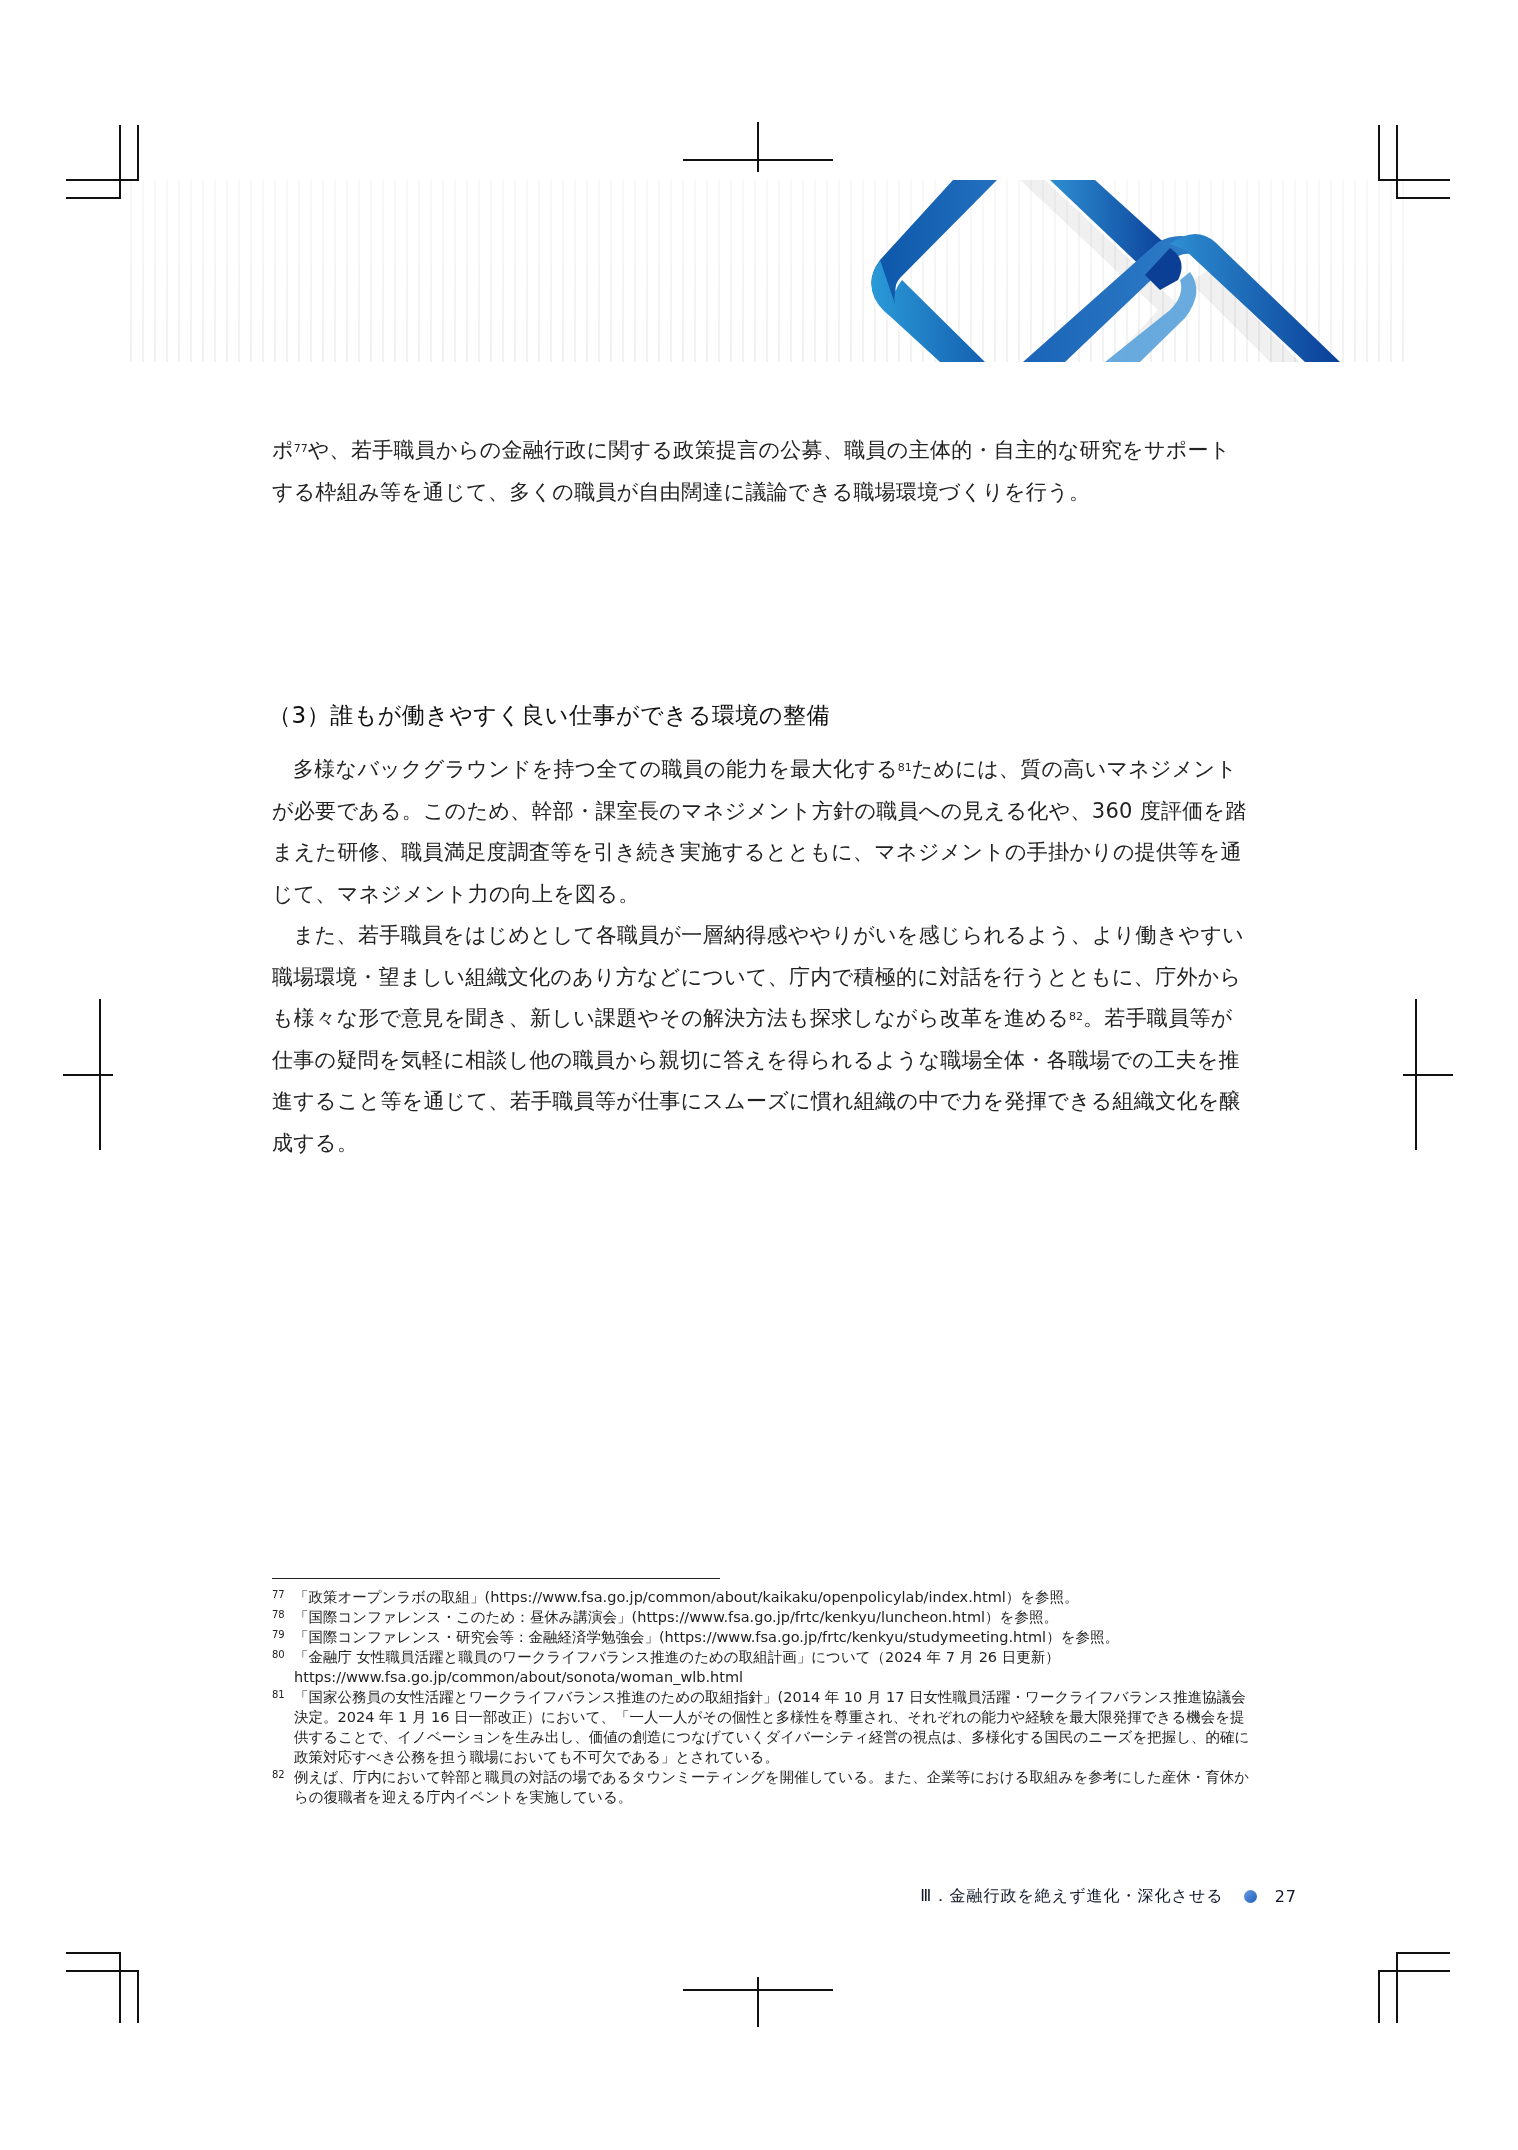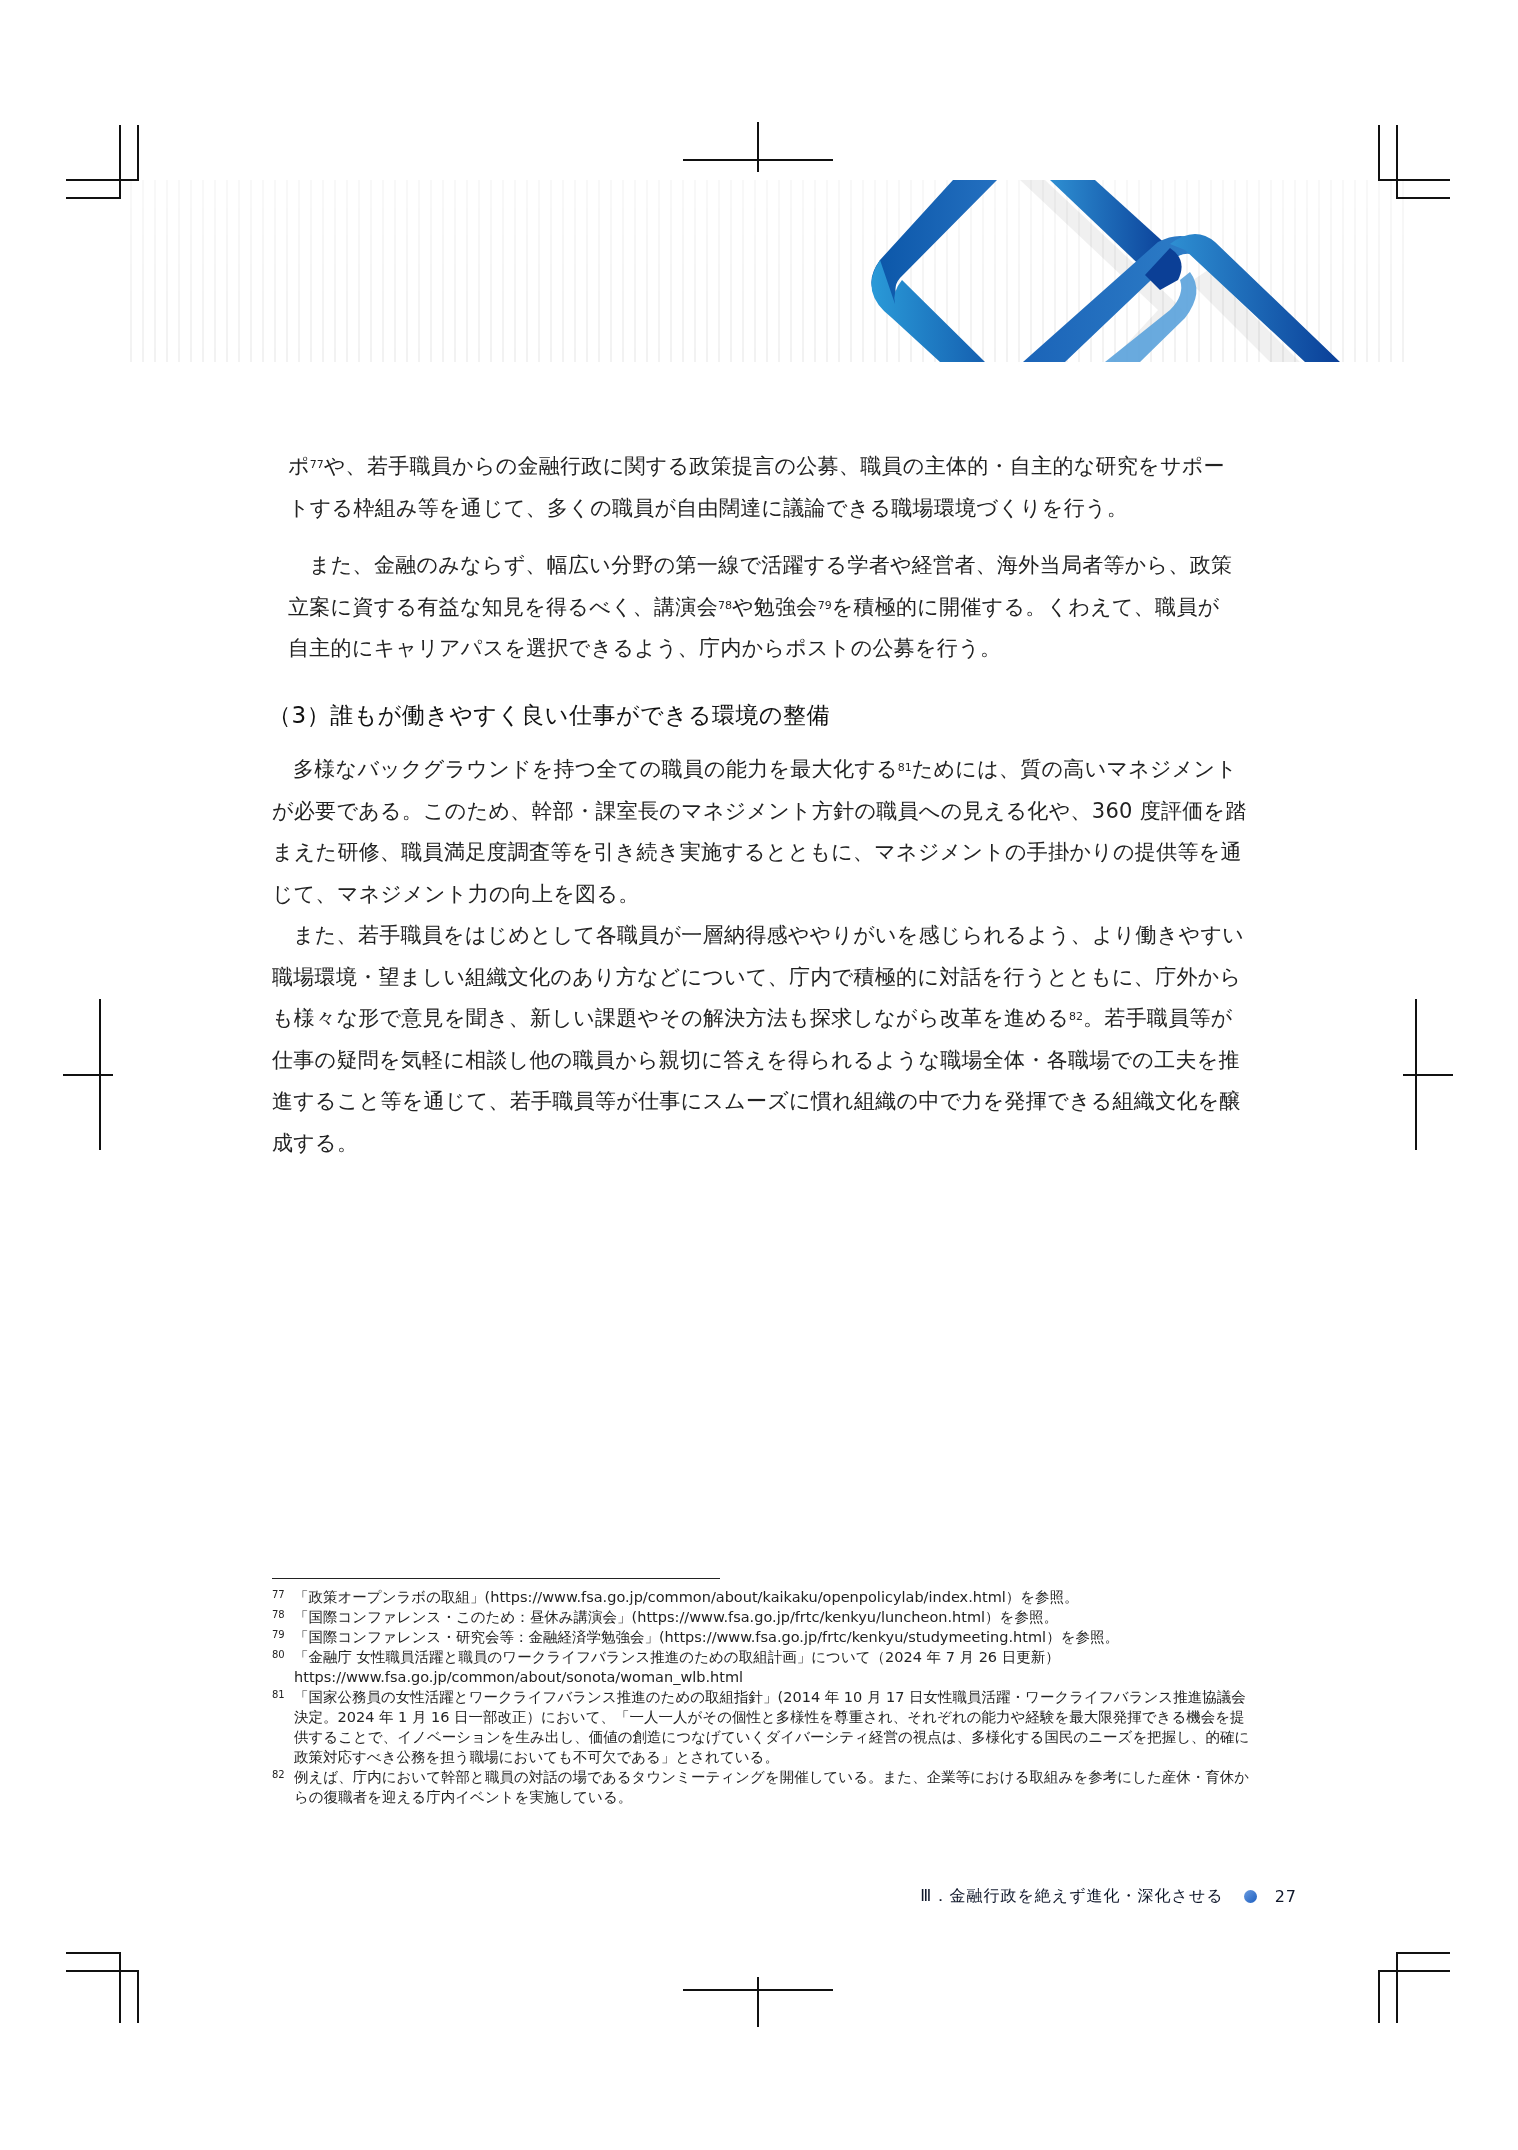--- a/index.html
+++ b/index.html
@@ -18,21 +18,21 @@
       repeating-linear-gradient(90deg, rgba(0,0,0,0) 0px, rgba(0,0,0,0) 10px, rgba(0,0,0,0.05) 10px, rgba(0,0,0,0.05) 12px);
     -webkit-mask-image: linear-gradient(to bottom, rgba(0,0,0,0.5), rgba(0,0,0,1));
     mask-image: linear-gradient(to bottom, rgba(0,0,0,0.5), rgba(0,0,0,1));
   }
   #header-graphic { position: absolute; left: 840px; top: 180px; width: 520px; height: 182px; overflow: hidden; }
 
   #body-text {
     position: absolute; left: 272px; top: 430px; width: 980px;
     font-size: 21px; line-height: 41.5px; letter-spacing: 0.3px;
   }
-  #body-text p { margin: 16px; text-indent: 1em; }
+  #body-text p { margin: 0; text-indent: 1em; }
   #body-text p.noindent { text-indent: 0; }
   sup { font-size: 11px; vertical-align: top; position: relative; top: -2px; letter-spacing: 0; }
 
   #section-heading {
     position: absolute; left: 268px; top: 700px; font-size: 23px; font-weight: normal;
     letter-spacing: 0.5px; color: #111;
   }
   #section-body {
     position: absolute; left: 272px; top: 749px; width: 980px;
     font-size: 21px; line-height: 41.5px; letter-spacing: 0.3px;
@@ -131,21 +131,20 @@
     <path d="M305 95 L330 68 Q348 80 338 100 L320 110 Z" fill="#0b3f96"></path>
 
     <path d="M340 100 Q345 115 330 130 L265 182 L300 182 L345 138 Q365 112 350 92 Z" fill="#5aa2dc" opacity="0.9"></path>
 
     <path d="M330 64 Q355 45 375 62 L500 182 L465 182 L345 70 Z" fill="url(#g3)"></path>
   </svg>
 </div>
 
 <div id="body-text">
   <p class="noindent"><span>ポ</span><sup>77</sup><span>や、若手職員からの金融行政に関する政策提言の公募、職員の主体的・自主的な研究をサポートする枠組み等を通じて、多くの職員が自由闊達に議論できる職場環境づくりを行う。</span></p>
-  <p><span>また、金融のみならず、幅広い分野の第一線で活躍する学者や経営者、海外当局者等から、政策立案に資する有益な知見を得るべく、講演会</span><sup>78</sup><span>や勉強会</span><sup>79</sup><span>を積極的に開催する。くわえて、職員が自主的にキャリアパスを選択できるよう、庁内からポストの公募を行う。</span></p>
 </div>
 
 <div id="section-heading">（3）誰もが働きやすく良い仕事ができる環境の整備</div>
 
 <div id="section-body">
   <p><span>多様なバックグラウンドを持つ全ての職員の能力を最大化する</span><sup>81</sup><span>ためには、質の高いマネジメントが必要である。このため、幹部・課室長のマネジメント方針の職員への見える化や、360 度評価を踏まえた研修、職員満足度調査等を引き続き実施するとともに、マネジメントの手掛かりの提供等を通じて、マネジメント力の向上を図る。</span></p>
   <p><span>また、若手職員をはじめとして各職員が一層納得感ややりがいを感じられるよう、より働きやすい職場環境・望ましい組織文化のあり方などについて、庁内で積極的に対話を行うとともに、庁外からも様々な形で意見を聞き、新しい課題やその解決方法も探求しながら改革を進める</span><sup>82</sup><span>。若手職員等が仕事の疑問を気軽に相談し他の職員から親切に答えを得られるような職場全体・各職場での工夫を推進すること等を通じて、若手職員等が仕事にスムーズに慣れ組織の中で力を発揮できる組織文化を醸成する。</span></p>
 </div>
 
 <div id="fn-rule"></div>

